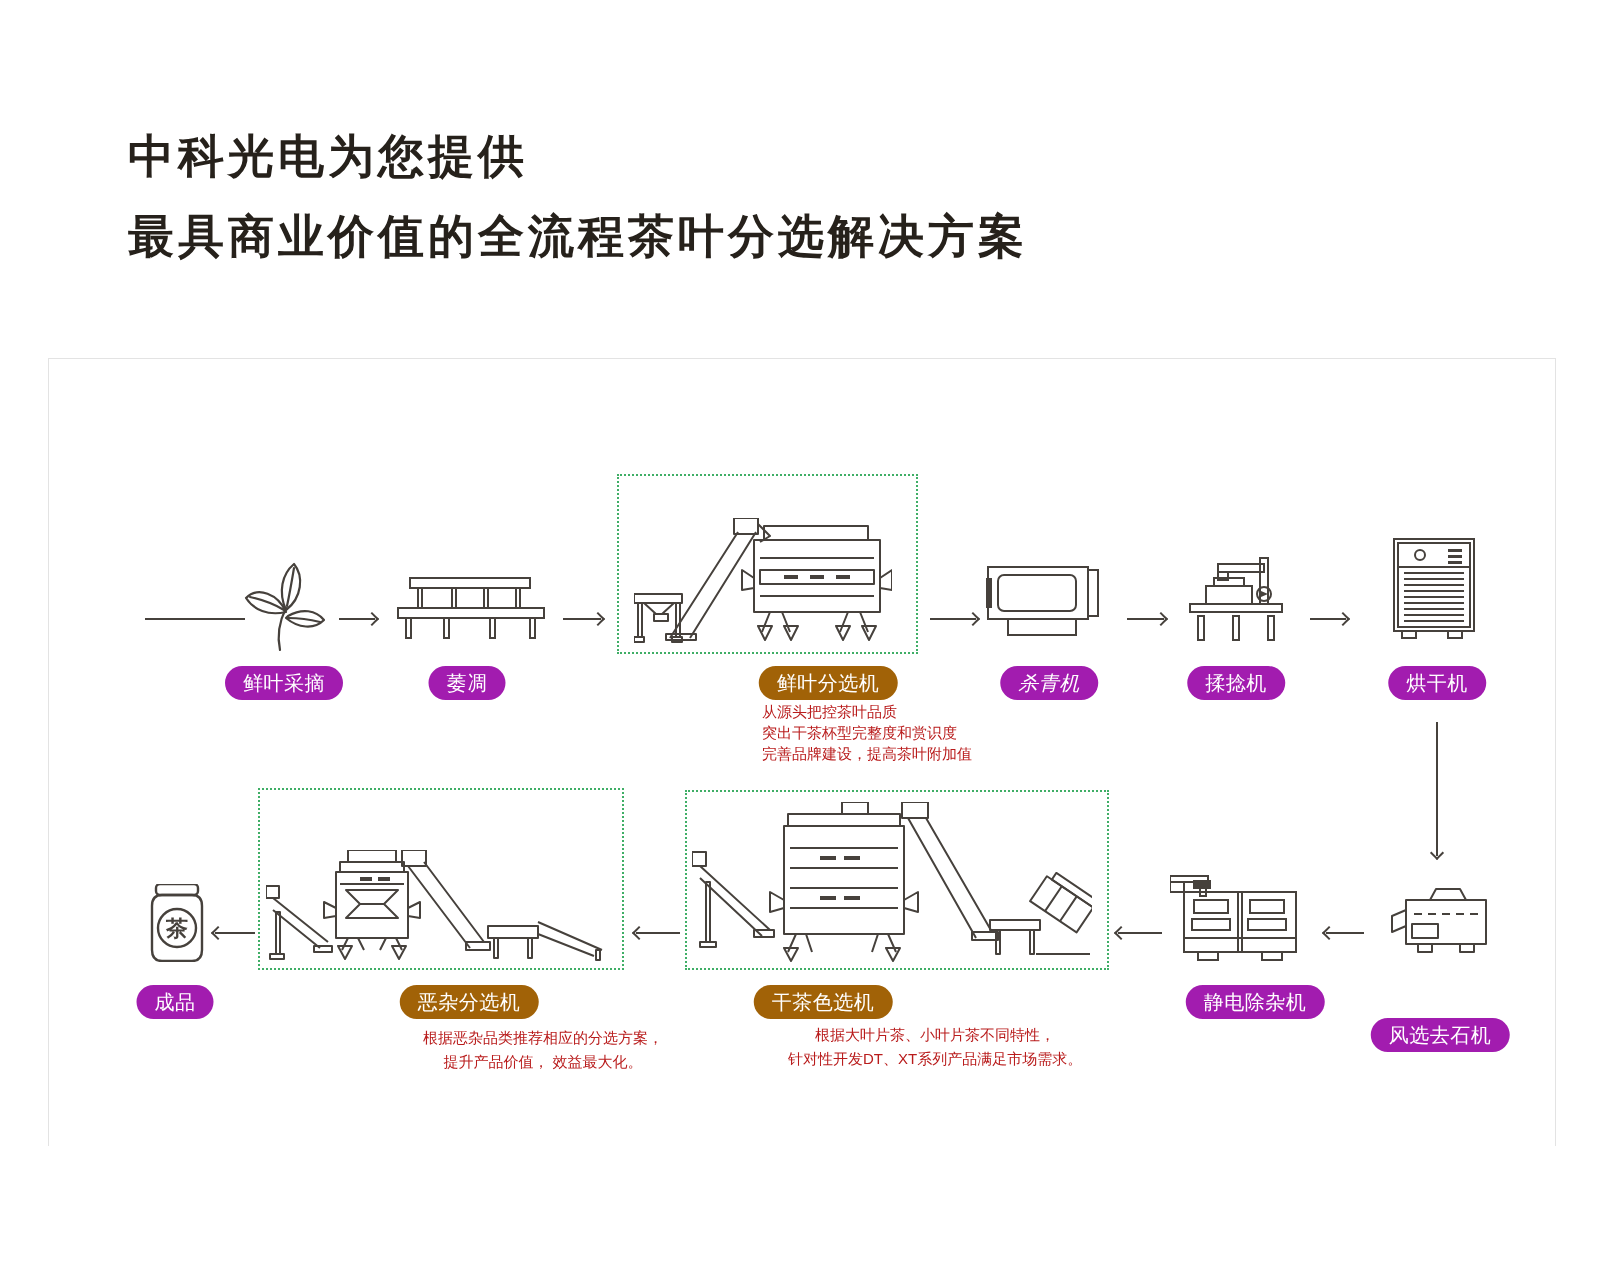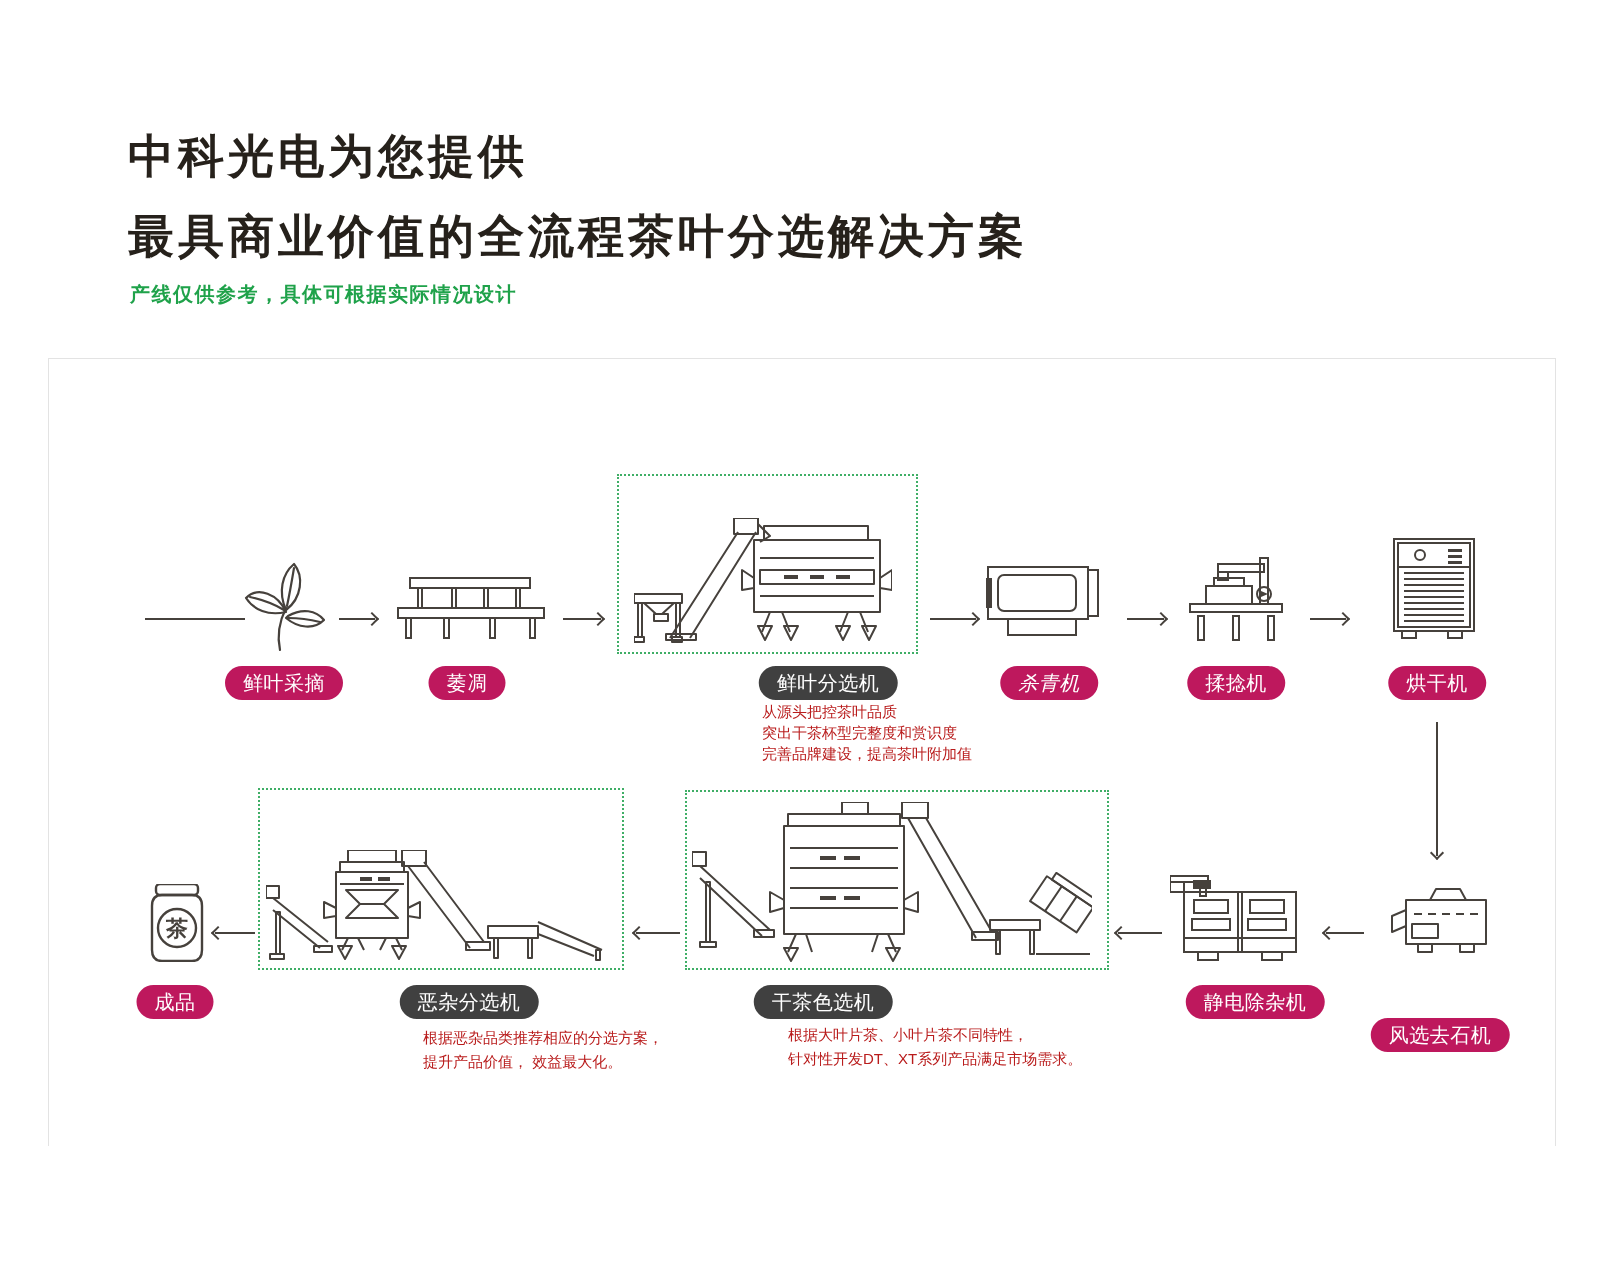--- a/index.html
+++ b/index.html
@@ -12,50 +12,49 @@
   .title.t2{top:206px;}
   .subtitle{position:absolute;left:130px;top:281px;color:#1fa24a;font-size:20px;
             font-weight:700;letter-spacing:1.5px;white-space:nowrap;}
   
   .board{position:absolute;left:48px;top:358px;width:1506px;height:872px;
          background:#ffffff;border:1px solid #e3e3e3;}
   
   .badge{position:absolute;transform:translateX(-50%);height:34px;line-height:34px;
          padding:0 18px;border-radius:17px;color:#ffffff;font-size:20px;
          letter-spacing:0.5px;white-space:nowrap;}
-  .badge.dark{background:#be185d;}
-  .badge.green{background:#404040;}
+  .badge.dark{background:#a21caf;}
+  .badge.green{background:#a16207;}
   
   .dashedbox{position:absolute;border:2px dotted #3fae66;box-sizing:border-box;}
   
   .flowline{position:absolute;height:2px;background:#46413c;}
   .arr{position:absolute;height:2px;background:#46413c;}
   .arr.right::after{content:"";position:absolute;right:-2px;top:-4px;width:8px;height:8px;
       border-top:2px solid #46413c;border-right:2px solid #46413c;transform:rotate(45deg);}
   .arr.left::before{content:"";position:absolute;left:-2px;top:-4px;width:8px;height:8px;
       border-top:2px solid #46413c;border-left:2px solid #46413c;transform:rotate(-45deg);}
   .arrv{position:absolute;width:2px;background:#46413c;}
   .arrv::after{content:"";position:absolute;bottom:-2px;left:-4px;width:8px;height:8px;
       border-bottom:2px solid #46413c;border-right:2px solid #46413c;transform:rotate(45deg);}
   
   .desc{position:absolute;font-size:15px;color:#b91c1c;}
   .desc div{white-space:nowrap;}
   .desc.d1 div{line-height:21px;}
-  .desc.d2 div{line-height:24px;}
+  .desc.d2 div{line-height:24px;text-align:center;}
   
   .art{position:absolute;display:block;}
 </style>
 </head>
 <body>
 
 <div class="page">
 
   <div class="title t1">中科光电为您提供</div>
   <div class="title t2">最具商业价值的全流程茶叶分选解决方案</div>
-  <div class="subtitle">产线仅供参考，具体可根据实际情况设计</div>
 
   <div class="board"></div>
 
   <div class="dashedbox" style="left:617px;top:474px;width:301px;height:180px;"></div>
   <div class="dashedbox" style="left:258px;top:788px;width:366px;height:182px;"></div>
   <div class="dashedbox" style="left:685px;top:790px;width:424px;height:180px;"></div>
 
   <div class="flowline" style="left:145px;top:618px;width:100px;"></div>
   <div class="arr right" style="left:339px;top:618px;width:36px;"></div>
   <div class="arr right" style="left:563px;top:618px;width:38px;"></div>

